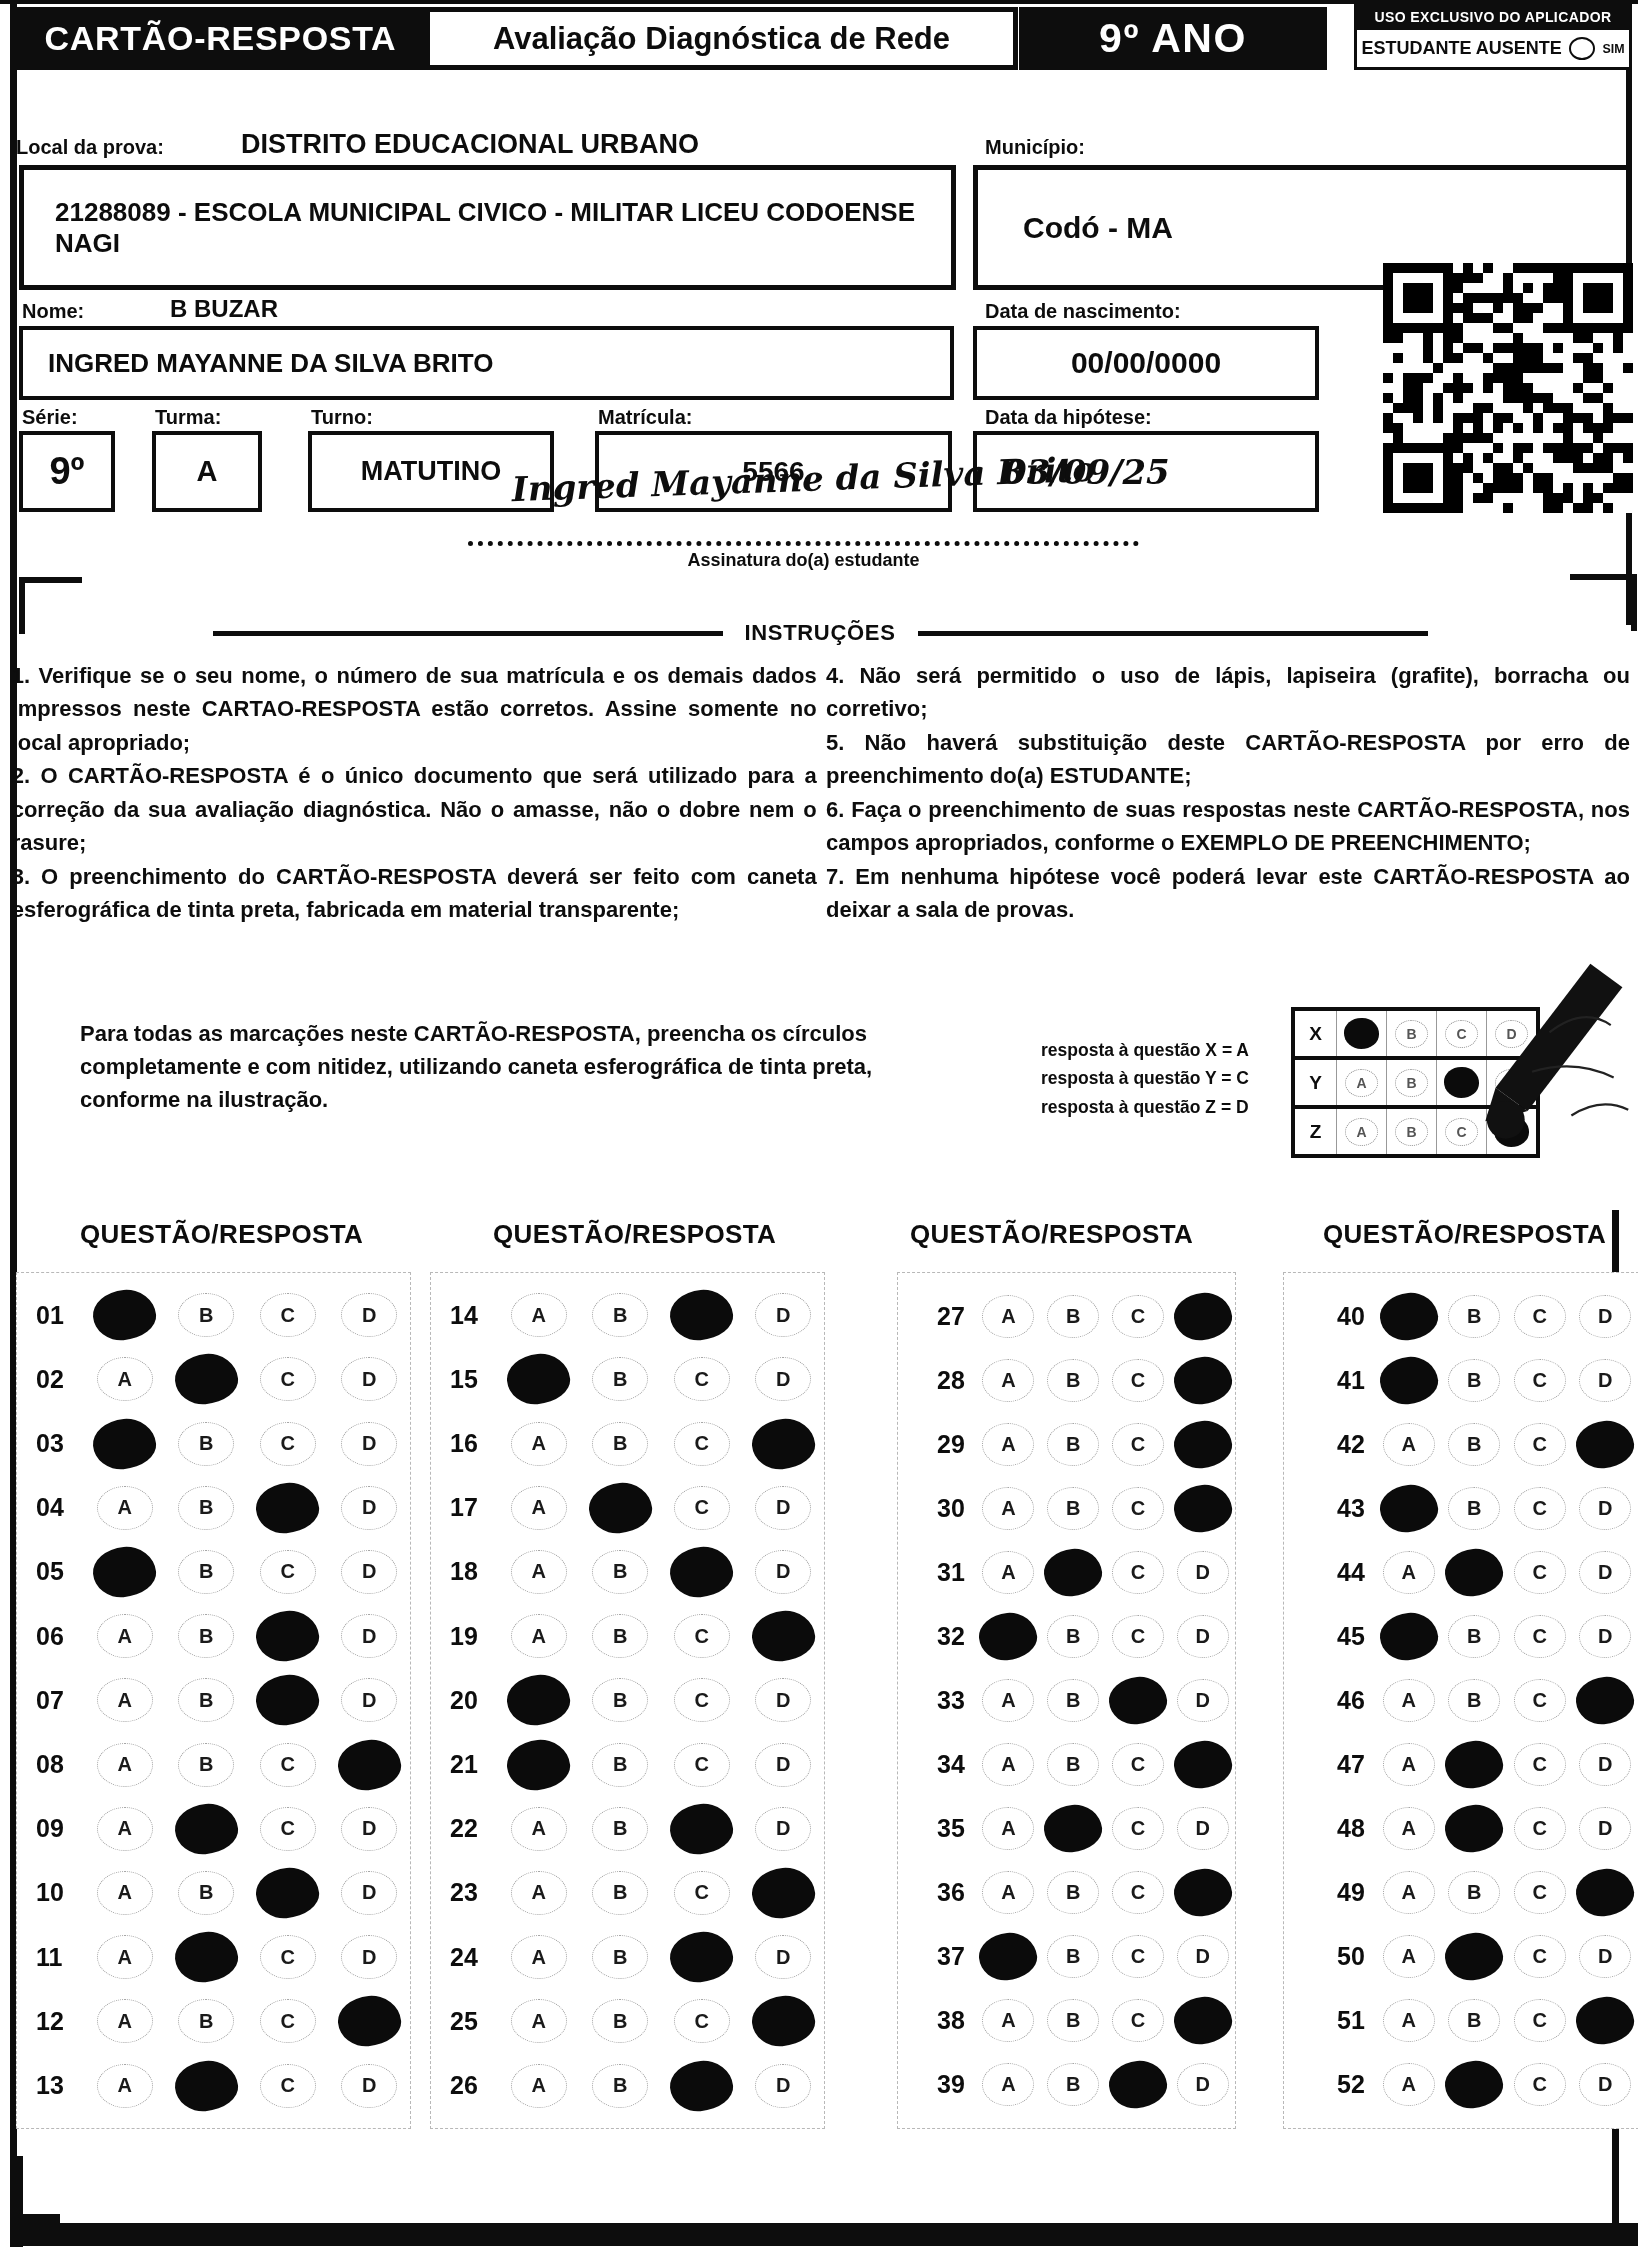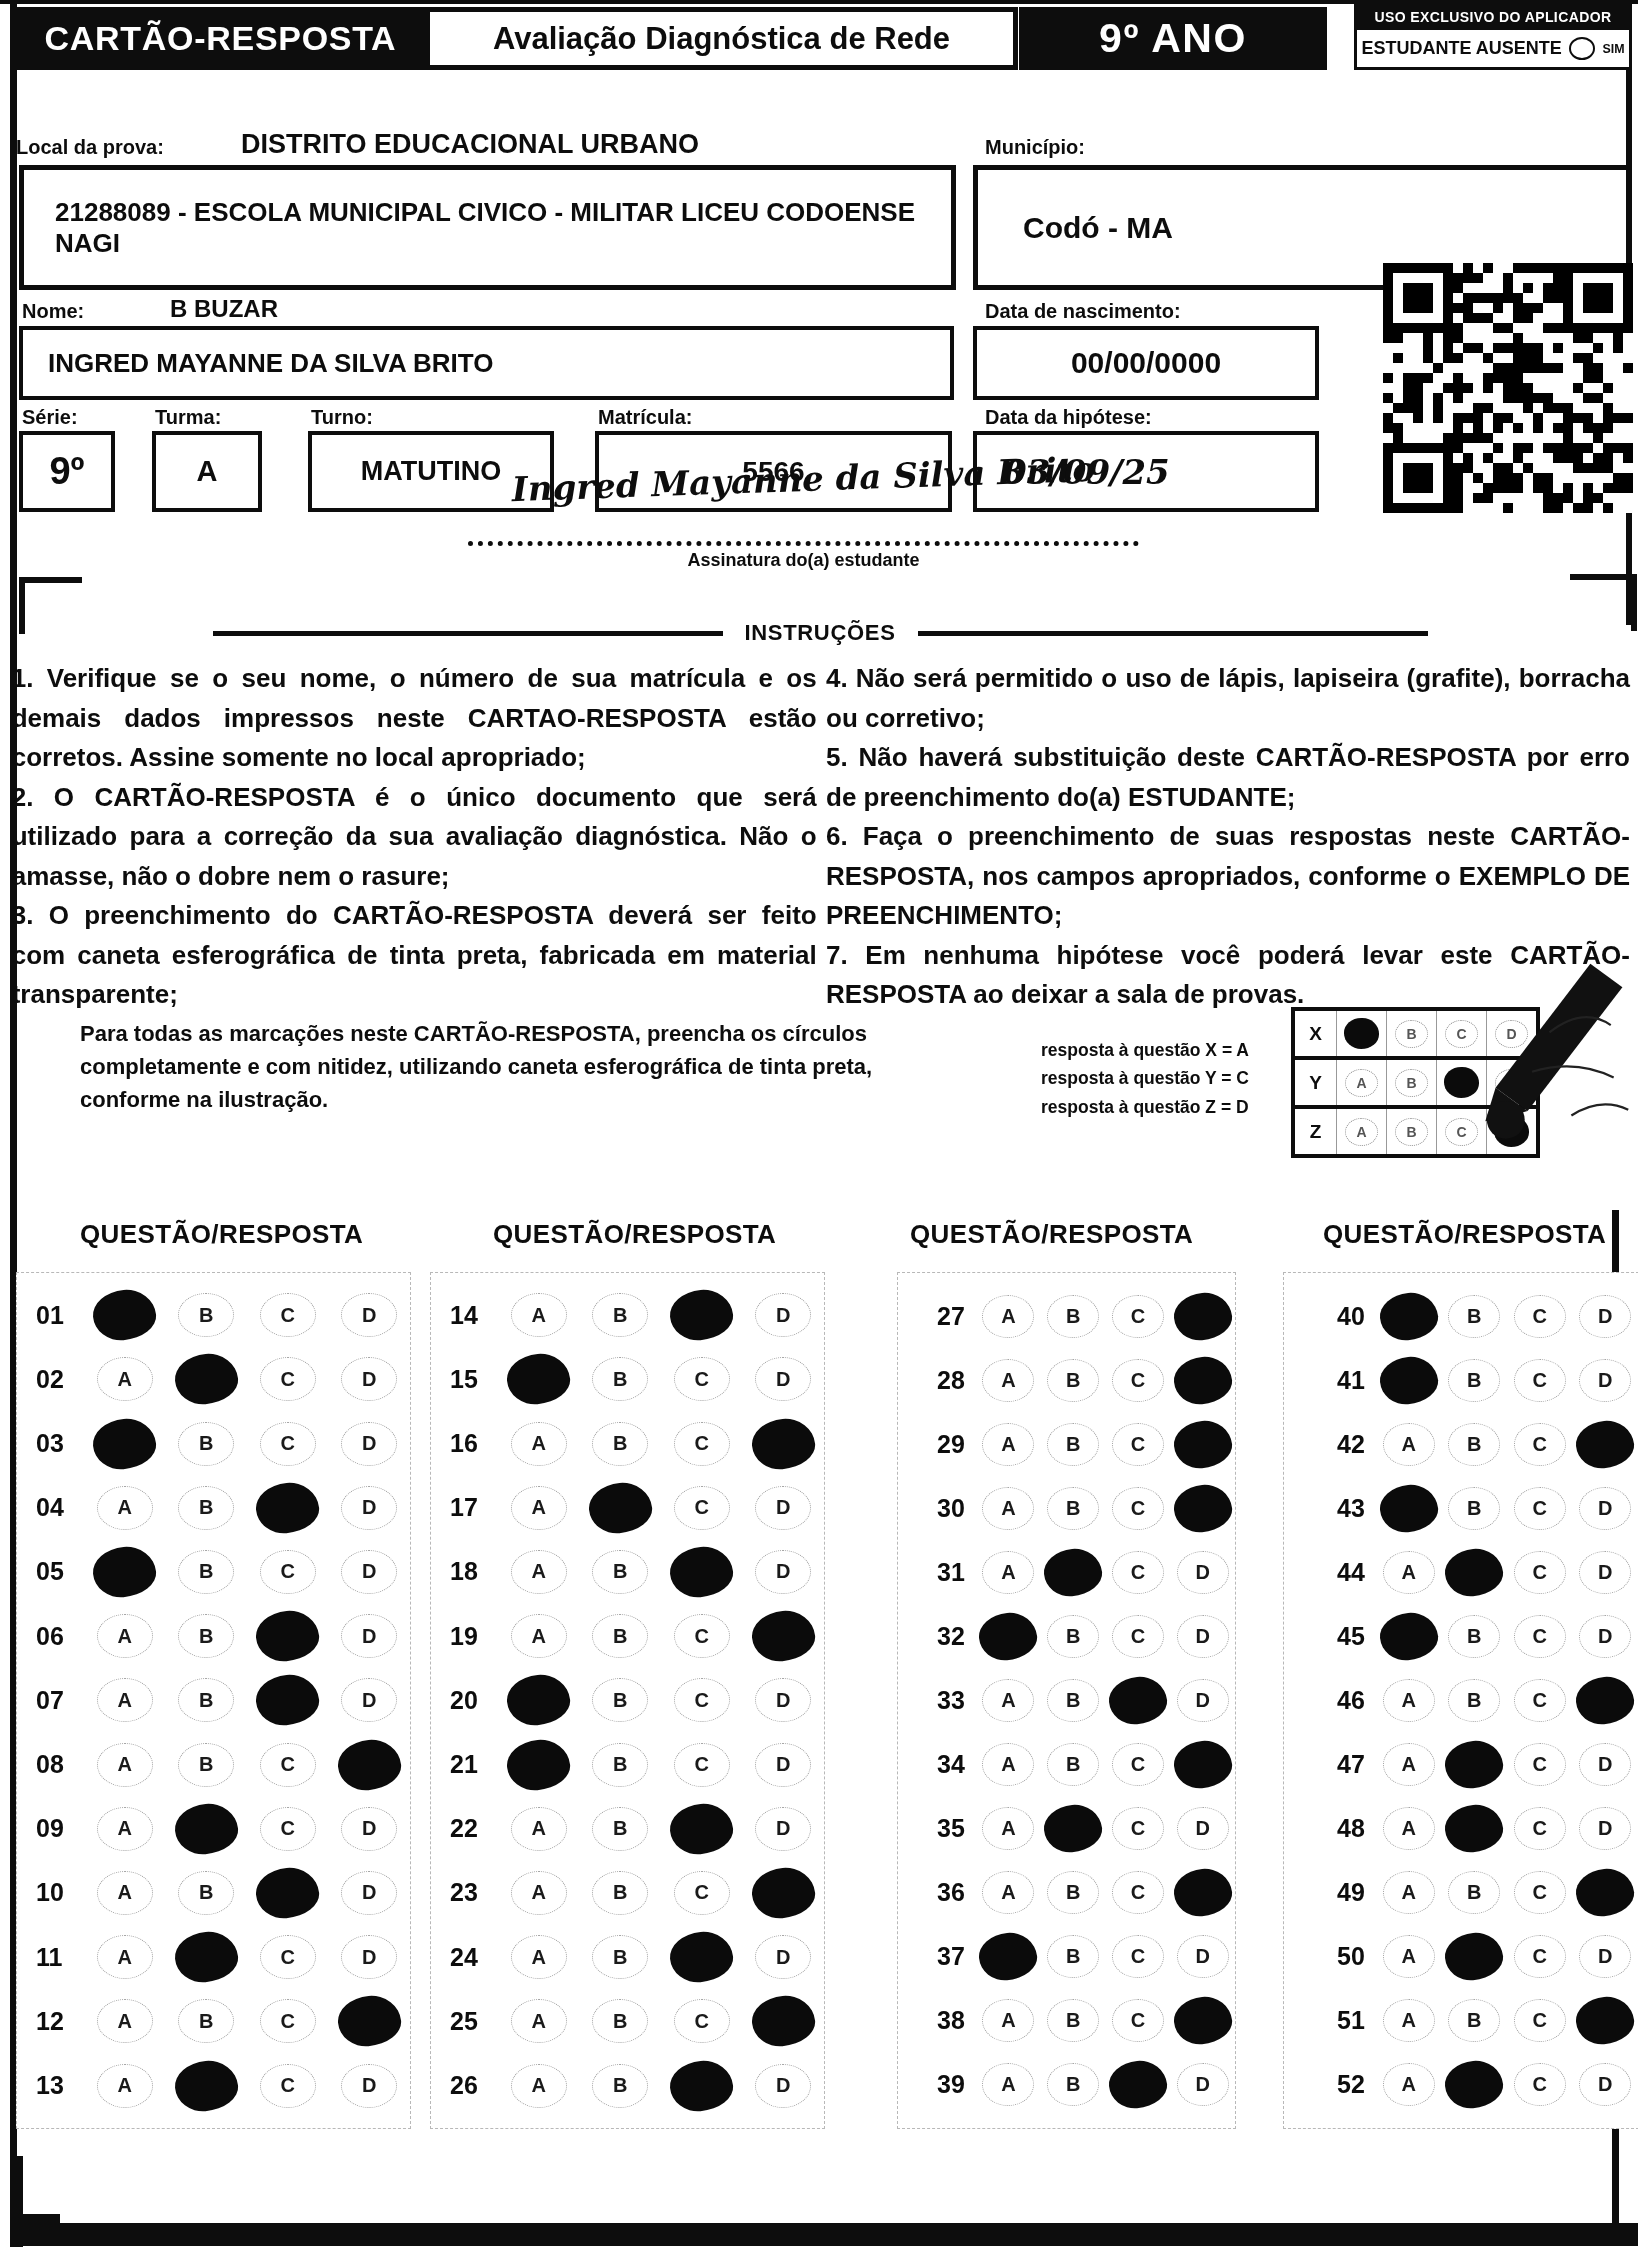--- a/index.html
+++ b/index.html
@@ -37,21 +37,21 @@
   .qr{display:grid;grid-template-columns:repeat(25,1fr);grid-auto-rows:1fr;background:#fff;}
   .qx{background:#000;}
 
   
   .brk-l{border-top:6.6px solid #0d0d0d;border-left:6.6px solid #0d0d0d;}
   .brk-r{border-top:6.6px solid #0d0d0d;border-right:6.6px solid #0d0d0d;}
 
   
   .instr-title{font-size:22px;font-weight:bold;letter-spacing:0.7px;text-align:center;}
   .rule{height:5.1px;background:#0d0d0d;}
-  .instr-col{font-size:26px;font-weight:bold;line-height:1.52;text-align:justify;}
+  .instr-col{font-size:22px;font-weight:bold;line-height:1.52;text-align:justify;}
   .instr-item{margin:0;}
 
   
   .ex-par{font-size:22px;font-weight:bold;line-height:1.5;}
   .ex-leg{font-size:17.5px;font-weight:bold;line-height:1.62;white-space:nowrap;}
   .eg{border:4.4px solid #0d0d0d;background:#fff;}
   .eg-row{display:grid;grid-template-columns:41px 50px 50px 50px 50px;border-bottom:4.4px solid #0d0d0d;}
   .eg-row:last-child{border-bottom:none;}
   .eg-label{display:flex;align-items:center;justify-content:center;font-size:19px;font-weight:bold;height:45px;}
   .eg-cell{display:flex;align-items:center;justify-content:center;height:45px;border-left:1.5px solid #999;}

